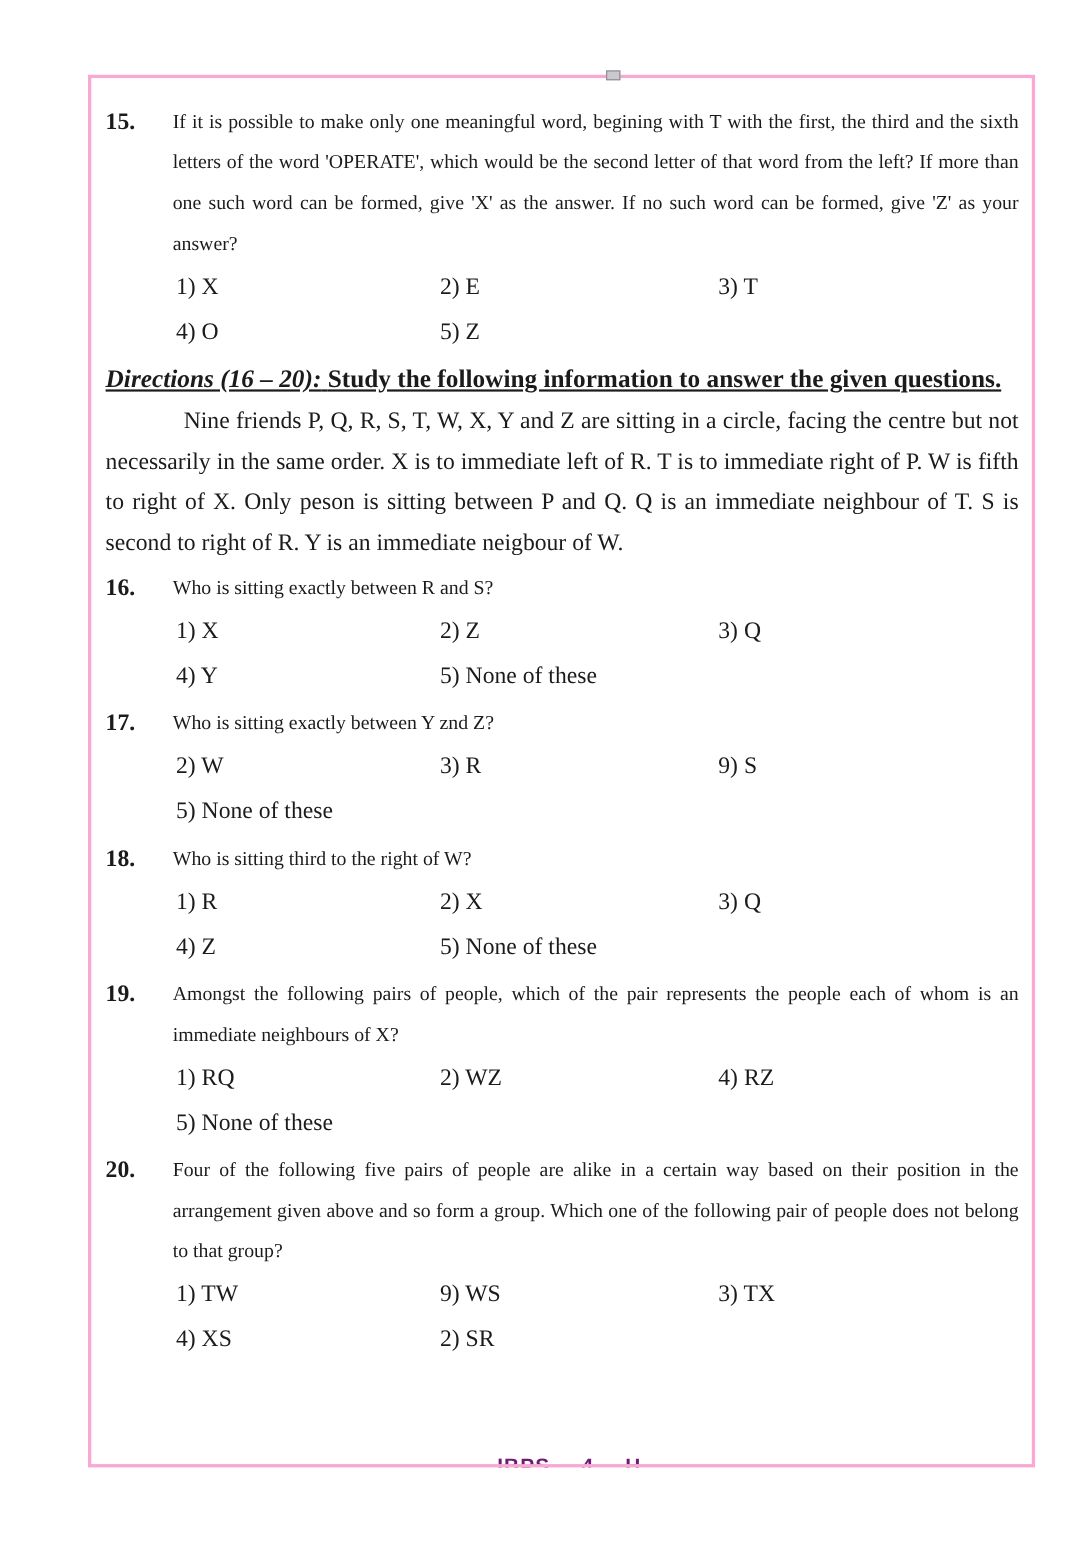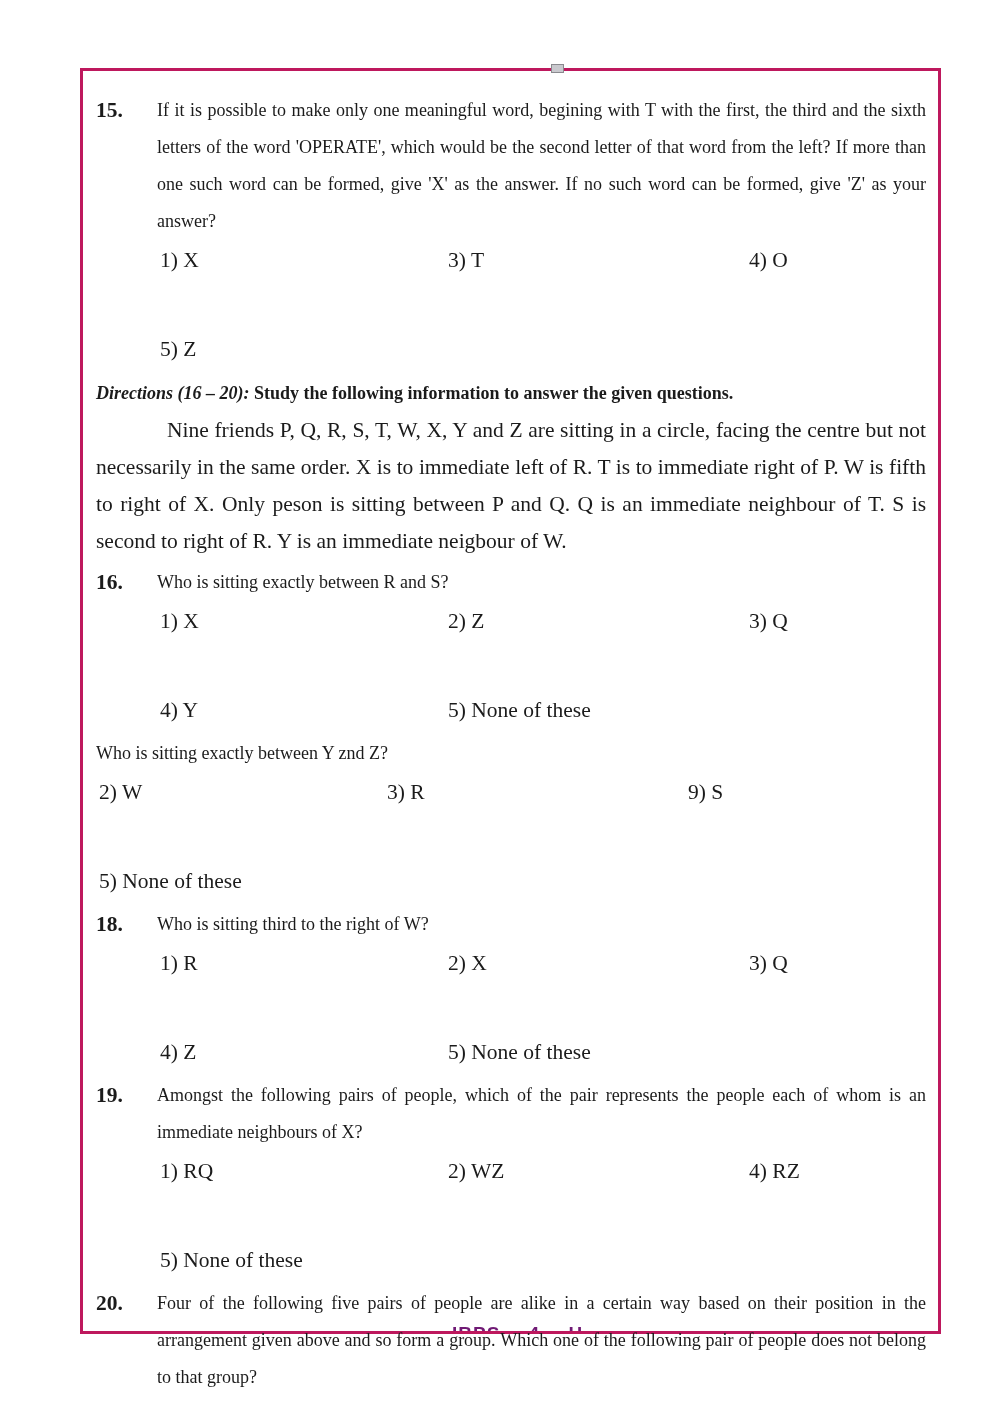--- a/index.html
+++ b/index.html
@@ -8,48 +8,48 @@
     width: 992px; height: 1402px;
     position: relative;
     font-family: "Liberation Serif", serif;
     color: #1b1b1b;
     overflow: hidden;
   }
   .frame {
     position: absolute;
     left: 80px; top: 68px;
     width: 861px; height: 1266px;
-    border: 3px solid #be185d;
+    border: 3px solid #f9a8d4;
     background: transparent;
     padding: 21px 12px 0 13px;
     z-index: 2;
   }
   .q { display: flex; }
   .qnum {
     width: 61px; flex: 0 0 61px;
     font-weight: bold;
     font-size: 21.5px; line-height: 37px;
   }
   .qbody { flex: 1; min-width: 0; }
   .qtext {
     font-size: 18px; line-height: 37px;
     text-align: justify;
   }
   .opts {
     display: grid;
     grid-template-columns: 240px 253px 1fr;
     padding-left: 3px;
-    gap: 48px;
   }
   .opt { font-size: 21.5px; line-height: 41px; height: 41px; white-space: nowrap; }
   .sec-gap { margin-top: 4px; }
   .directions {
-    font-size: 18px; line-height: 38px;
+    font-size: 23px; line-height: 38px;
     font-weight: bold;
     text-align: justify;
+    text-decoration: underline;
   }
   .dir-label { font-style: italic; }
   .para {
     font-size: 21.5px; line-height: 37px;
     text-align: justify;
     text-indent: 71px;
   }
   .top-artifact {
     position: absolute;
     left: 551px; top: 64px;
@@ -79,20 +79,21 @@
 <div class="footer-clip">IBPS 4 H</div>
 
 <div class="frame">
 
   <div class="q">
     <div class="qnum">15.</div>
     <div class="qbody">
       <div class="qtext">If it is possible to make only one meaningful word, begining with T with the first, the third and the sixth letters of the word 'OPERATE', which would be the second letter of that word from the left? If more than one such word can be formed, give 'X' as the answer. If no such word can be formed, give 'Z' as your answer?</div>
       <div class="opts">
         <span class="opt">1) X</span>
+        <span class="opt">2) E</span>
         <span class="opt">3) T</span>
         <span class="opt">4) O</span>
         <span class="opt">5) Z</span>
       </div>
     </div>
   </div>
 
   <div class="directions sec-gap"><span class="dir-label">Directions (16 – 20):</span> <span>Study the following information to answer the given questions.</span></div>
 
   <div class="para">Nine friends P, Q, R, S, T, W, X, Y and Z are sitting in a circle, facing the centre but not necessarily in the same order. X is to immediate left of R. T is to immediate right of P. W is fifth to right of X. Only peson is sitting between P and Q. Q is an immediate neighbour of T. S is second to right of R. Y is an immediate neigbour of W.</div>
@@ -105,20 +106,21 @@
         <span class="opt">1) X</span>
         <span class="opt">2) Z</span>
         <span class="opt">3) Q</span>
         <span class="opt">4) Y</span>
         <span class="opt">5) None of these</span>
       </div>
     </div>
   </div>
 
   <div class="q sec-gap">
+    <div class="qnum">17.</div>
     <div class="qbody">
       <div class="qtext">Who is sitting exactly between Y znd Z?</div>
       <div class="opts">
         <span class="opt">2) W</span>
         <span class="opt">3) R</span>
         <span class="opt">9) S</span>
         <span class="opt">5) None of these</span>
       </div>
     </div>
   </div>

